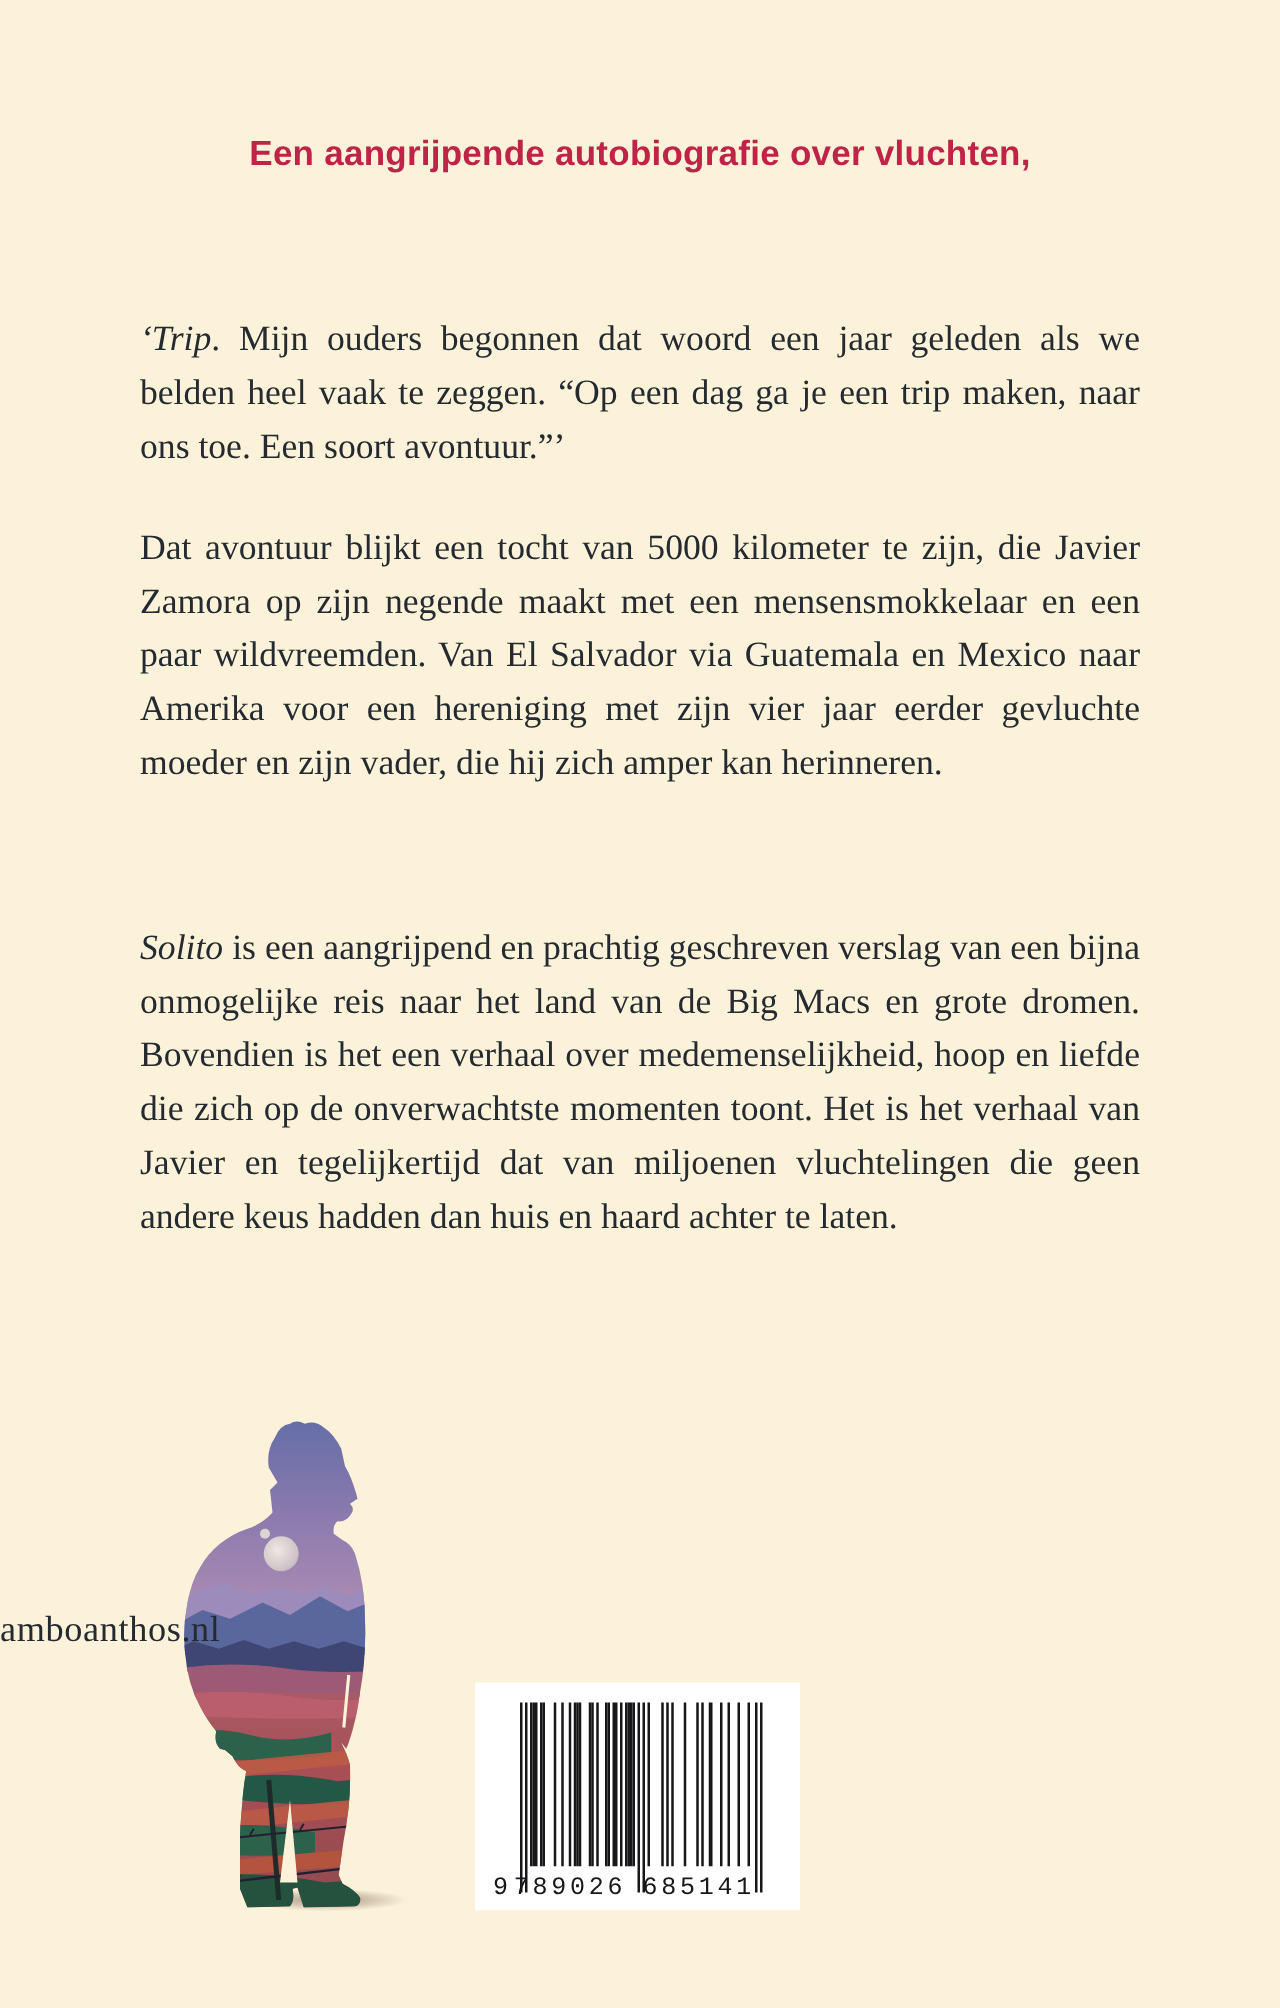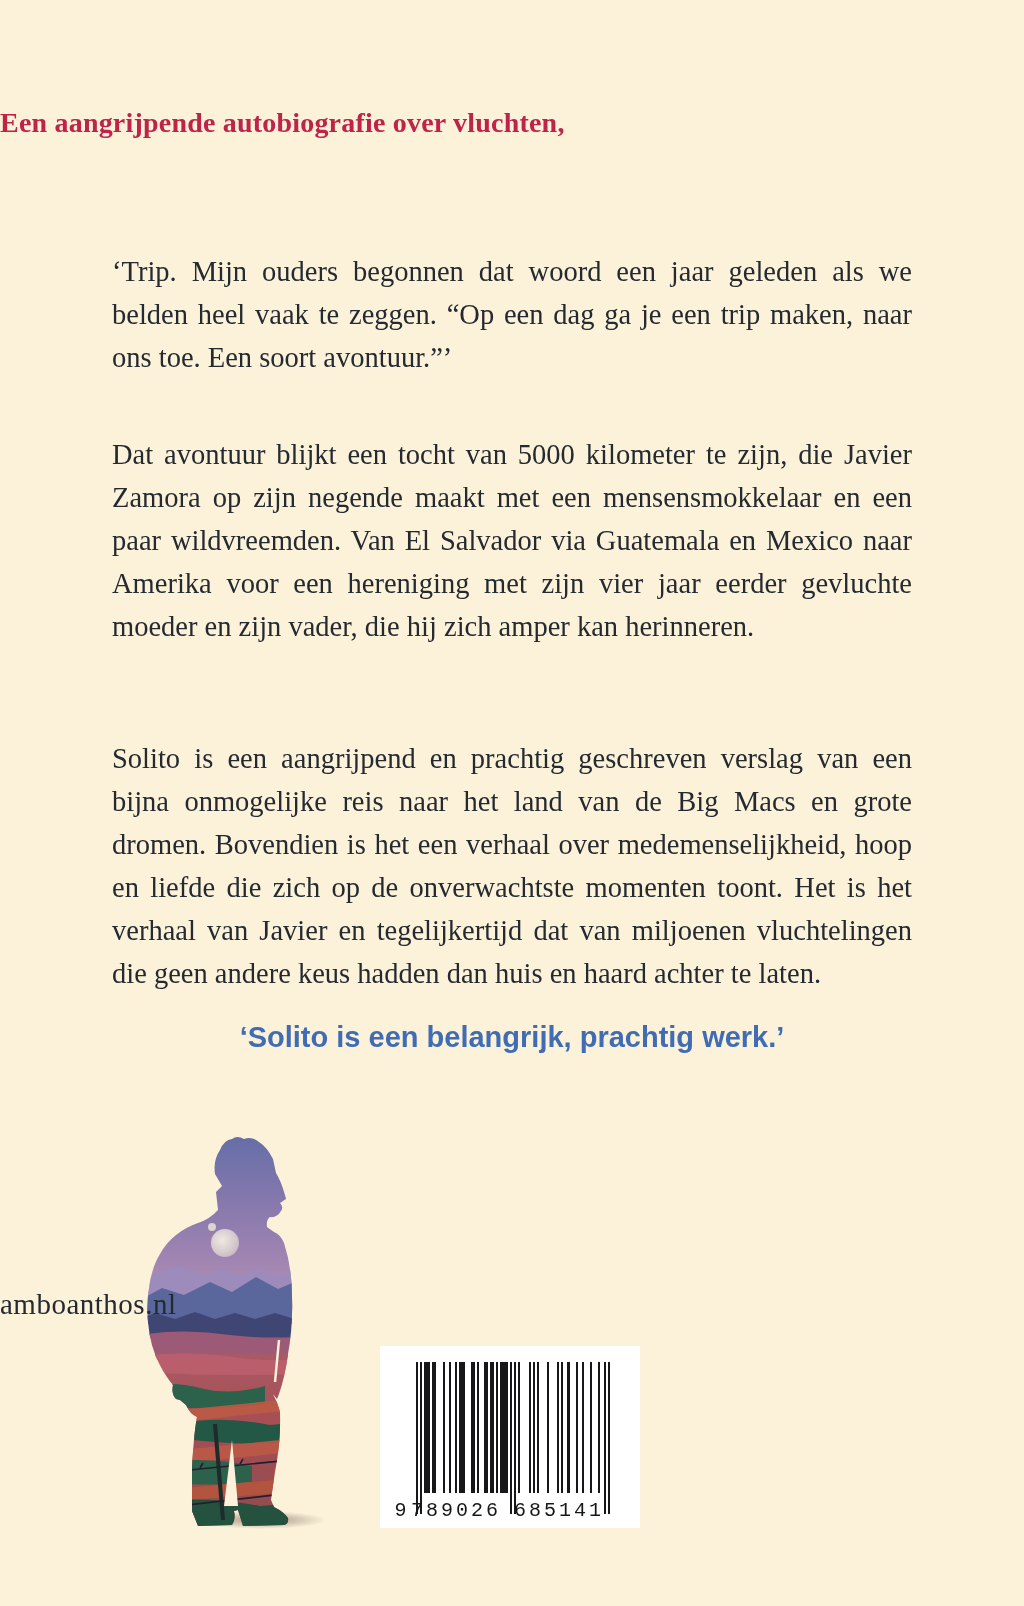--- a/index.html
+++ b/index.html
@@ -3,31 +3,31 @@
 <meta charset="utf-8">
 <style>
   html,body{margin:0;padding:0}
   body{
     width:1024px;height:1606px;position:relative;overflow:hidden;
     background:#fbf2d9;
     font-family:"Liberation Serif", serif;
     --red:#bf2347; --blue:#3f6cb4; --ink:#252a31;
   }
   .tagline{
-    position:absolute;top:103px;left:0;width:1024px;text-align:left;
-    font-family:Liberation Serif, serif;font-weight:700;
+    position:absolute;top:103px;left:0;width:1024px;text-align:center;
+    font-family:Liberation Sans, sans-serif;font-weight:700;
     font-size:28px;line-height:40px;color:var(--red);letter-spacing:.2px;
   }
   .bodytext{
     position:absolute;left:112px;width:800px;
     font-size:28.5px;line-height:43px;color:var(--ink);
     text-align:justify;
   }
-  .p1{top:221px}.p2{top:404px}.p3{top:708px}
-  .it{}
+  .p1{top:221px}.p2{top:388px}.p3{top:708px}
+  .it{font-style:italic}
   .quote{
     position:absolute;top:1015px;left:0;width:1024px;text-align:center;
     font-family:"Liberation Sans", sans-serif;font-weight:700;
     font-size:29px;line-height:44px;color:var(--blue);
   }
   .website{
     position:absolute;top:1288px;left:0;width:1024px;text-align:left;
     font-size:29px;color:var(--ink);letter-spacing:.5px;
   }
   .barcode-box{
@@ -56,21 +56,20 @@
   <div>Een aangrijpende autobiografie over vluchten,</div>
 </div>
 
 <p class="bodytext p1"><span class="it">‘Trip</span><span>. Mijn ouders begonnen dat woord een jaar geleden als we belden heel vaak te zeggen. “Op een dag ga je een trip maken, naar ons toe. Een soort avontuur.”’</span></p>
 
 <p class="bodytext p2"><span class="it"></span><span>Dat avontuur blijkt een tocht van 5000 kilometer te zijn, die Javier Zamora op zijn negende maakt met een mensensmokkelaar en een paar wildvreemden. Van El Salvador via Guatemala en Mexico naar Amerika voor een hereniging met zijn vier jaar eerder gevluchte moeder en zijn vader, die hij zich amper kan herinneren.</span></p>
 
 <p class="bodytext p3"><span class="it">Solito</span><span> is een aangrijpend en prachtig geschreven verslag van een bijna onmogelijke reis naar het land van de Big Macs en grote dromen. Bovendien is het een verhaal over medemenselijkheid, hoop en liefde die zich op de onverwachtste momenten toont. Het is het verhaal van Javier en tegelijkertijd dat van miljoenen vluchtelingen die geen andere keus hadden dan huis en haard achter te laten.</span></p>
 
 <div class="quote">
-  <div><span class="it">‘Solito</span><span> is een belangrijk, prachtig werk.’</span></div>
 </div>
 
 <svg class="artwork" viewBox="0 0 200 410" xmlns="http://www.w3.org/2000/svg">
   <defs>
     <linearGradient id="sky" x1="0" y1="0" x2="0" y2="1">
       <stop offset="0" stop-color="#5e6ca6"></stop>
       <stop offset="0.42" stop-color="#8678ad"></stop>
       <stop offset="0.75" stop-color="#a286b2"></stop>
       <stop offset="1" stop-color="#bf95ac"></stop>
     </linearGradient>

